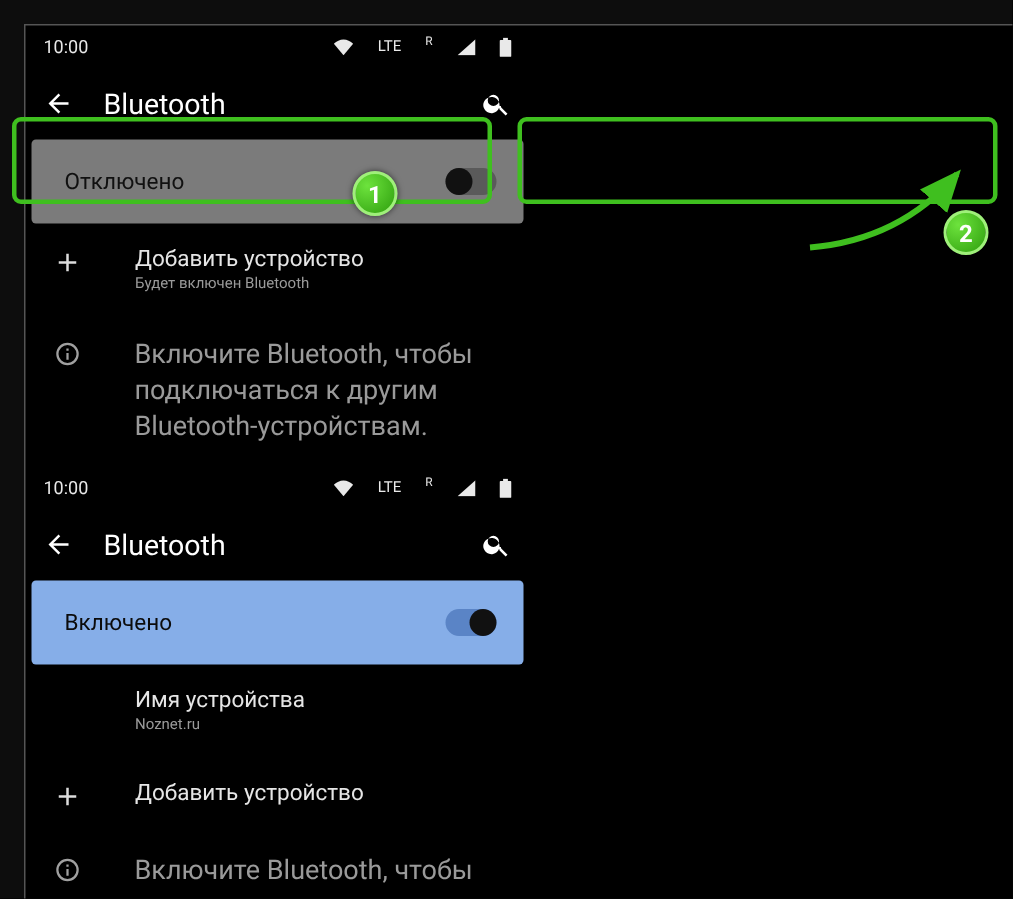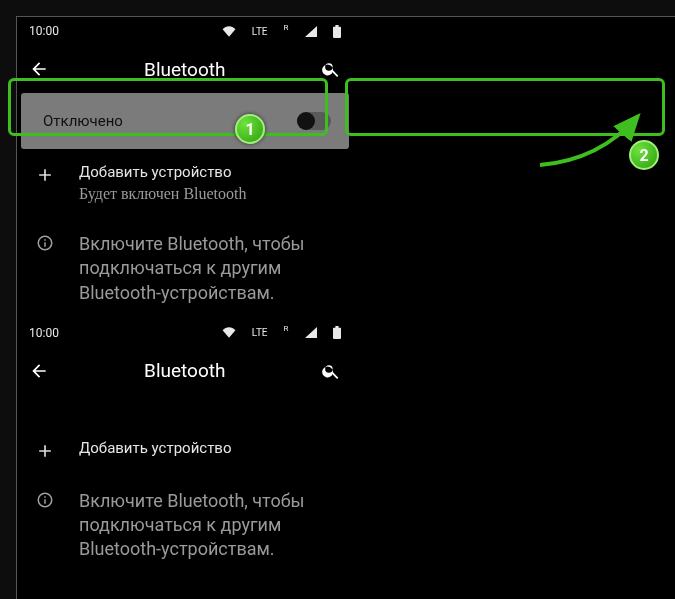--- a/index.html
+++ b/index.html
@@ -35,21 +35,20 @@
     font-size: 12px;
     color: #e9e9e9;
   }
   .status-icons { display:flex; align-items:center; gap:16px; }
   .header {
     height: 48px;
     display: flex;
     align-items: center;
     padding: 0 10px;
     gap: 18px;
-    text-align: center;
   }
   .header .back { width: 24px; display:flex; justify-content:center; }
   .header .title { flex: 1; font-size: 19px; font-weight: 400; color:#fff; }
   .header .search { width: 24px; display:flex; justify-content:center; }
   svg { display:block; }
   .iconbtn { cursor:pointer; }
 
   .toggle-row {
     height: 56px;
     display: flex;
@@ -72,26 +71,26 @@
   .thumb {
     position:absolute; width:18px; height:18px; border-radius:50%;
     top:0; background:#111;
   }
   .switch-off .thumb { left: 0; }
   .switch-on  .thumb { right: 0; }
 
   .item {
     display:flex;
     padding: 14px 16px 14px 14px;
-    gap: 20px;
+    gap: 31px;
     align-items: flex-start;
   }
   .item .icon { width: 28px; display:flex; justify-content:center; color:#dcdcdc; padding-top:2px;}
   .item .txt .primary { font-size: 15px; color:#e6e6e6; }
-  .item .txt .secondary { font-size: 16px; color:#9a9a9a; margin-top:3px; line-height:1.25; max-width:250px;font-family:Liberation Serif, serif;}
+  .item .txt .secondary { font-size: 10px; color:#9a9a9a; margin-top:3px; line-height:1.25; max-width:250px;}
   .item.info .txt .primary { font-size: 18px; color:#9a9a9a; line-height:1.35; max-width:250px;}
 
   
   .hl {
     position:absolute;
     border: 3px solid #3fbf1f;
     border-radius: 6px;
     pointer-events:none;
   }
   .hl1 { left: 8px; top: 78px; width: 320px; height: 58px; }
@@ -207,23 +206,33 @@
           </svg>
       </span>
       <span class="title">Bluetooth</span>
       <span class="search iconbtn">
         <svg width="20" height="20" viewBox="0 0 24 24">
             <path fill="#fff" d="M15.5 14h-.8l-.3-.3A6.5 6.5 0 1014 15.5l.3.3v.8l5 5 1.5-1.5-5-5zM9.5 14A4.5 4.5 0 119.5 5a4.5 4.5 0 010 9z"></path>
           </svg>
       </span>
     </div>
 
+    <div class="toggle-row toggle-on">
+      <span class="toggle-label">Включено</span>
+      <span class="switch switch-on">
+          <span class="thumb"></span>
+        </span>
+    </div>
 
     <div class="item">
       <span class="icon"></span>
+      <span class="txt">
+        <div class="primary">Имя устройства</div>
+        <div class="secondary">Noznet.ru</div>
+      </span>
     </div>
 
     <div class="item">
       <span class="icon">
         <svg width="20" height="20" viewBox="0 0 24 24">
             <path fill="#dcdcdc" d="M19 13h-6v6h-2v-6H5v-2h6V5h2v6h6z"></path>
           </svg>
       </span>
       <span class="txt">
         <div class="primary">Добавить устройство</div>

